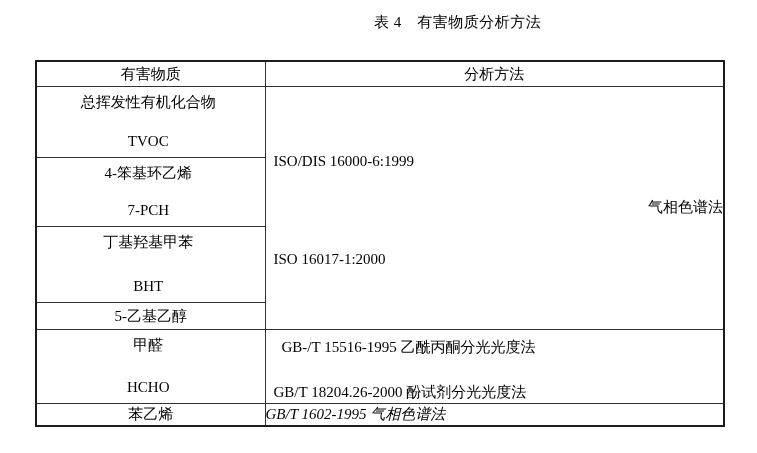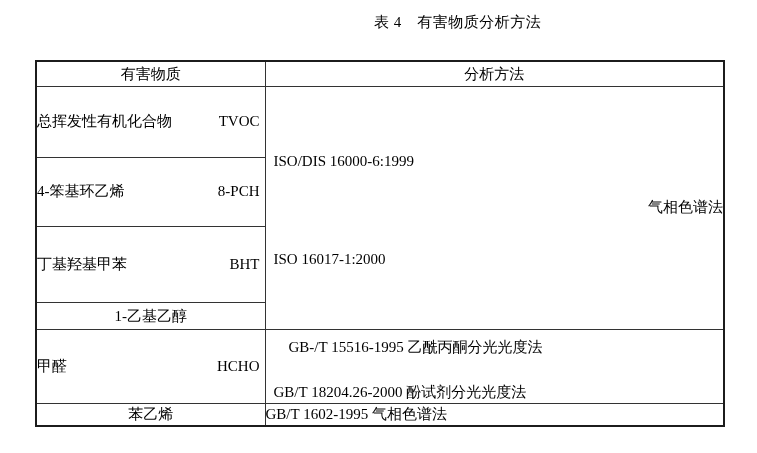--- a/index.html
+++ b/index.html
@@ -41,21 +41,21 @@
     overflow: hidden;
   }
   .col-substance { width: 229px; }
   .col-method   { width: 459px; }
 
   td.center-cell { text-align: center; }
 
   
   .sub-stack {
     display: flex;
-    flex-direction: row;
+    flex-direction: column;
     justify-content: space-between;
     align-items: center;
     height: 100%;
     box-sizing: border-box;
     padding: 6px 5px 7px 0;
   }
 
   
   .merged-method {
     position: relative;
@@ -65,24 +65,24 @@
   }
   .merged-method .m-line1 { position: absolute; top: 66px;  left: 8px; }
   .merged-method .m-line2 { position: absolute; top: 111px; left: 0; width: 100%; text-align: right; }
   .merged-method .m-line3 { position: absolute; top: 164px; left: 8px; }
 
   .hcho-method {
     position: relative;
     height: 100%;
     width: 100%;
   }
-  .hcho-method .h-line1 { position: absolute; top: 8px;  left: 23px; }
+  .hcho-method .h-line1 { position: absolute; top: 8px;  left: 16px; }
   .hcho-method .h-line2 { position: absolute; top: 53px; left: 8px; text-align: center; }
 
-  .styrene-method { padding-left: 8px; }
+  .styrene-method { padding-left: 8px; font-style: italic; }
 
   
   tr.row-header  td { height: 24px; }
   tr.row-tvoc    td { height: 70px; }
   tr.row-pch     td { height: 68px; }
   tr.row-bht     td { height: 75px; text-align: right; }
   tr.row-ethanol td { height: 26px; }
   tr.row-hcho    td { height: 73px; }
   tr.row-styrene td { height: 21px; margin-left: 12px; }
 </style>
@@ -117,36 +117,36 @@
             <span class="m-line2">气相色谱法</span>
             <span class="m-line3">ISO 16017-1:2000</span>
           </div>
         </td>
       </tr>
 
       <tr class="row-pch">
         <td>
           <div class="sub-stack">
             <span>4-笨基环乙烯</span>
-            <span>8-PCH</span>
+            <span>7-PCH</span>
           </div>
         </td>
       </tr>
 
       <tr class="row-bht">
         <td>
           <div class="sub-stack">
             <span>丁基羟基甲苯</span>
             <span>BHT</span>
           </div>
         </td>
       </tr>
 
       <tr class="row-ethanol">
-        <td class="center-cell">1-乙基乙醇</td>
+        <td class="center-cell">5-乙基乙醇</td>
       </tr>
 
       <tr class="row-hcho">
         <td>
           <div class="sub-stack">
             <span>甲醛</span>
             <span>HCHO</span>
           </div>
         </td>
         <td>

